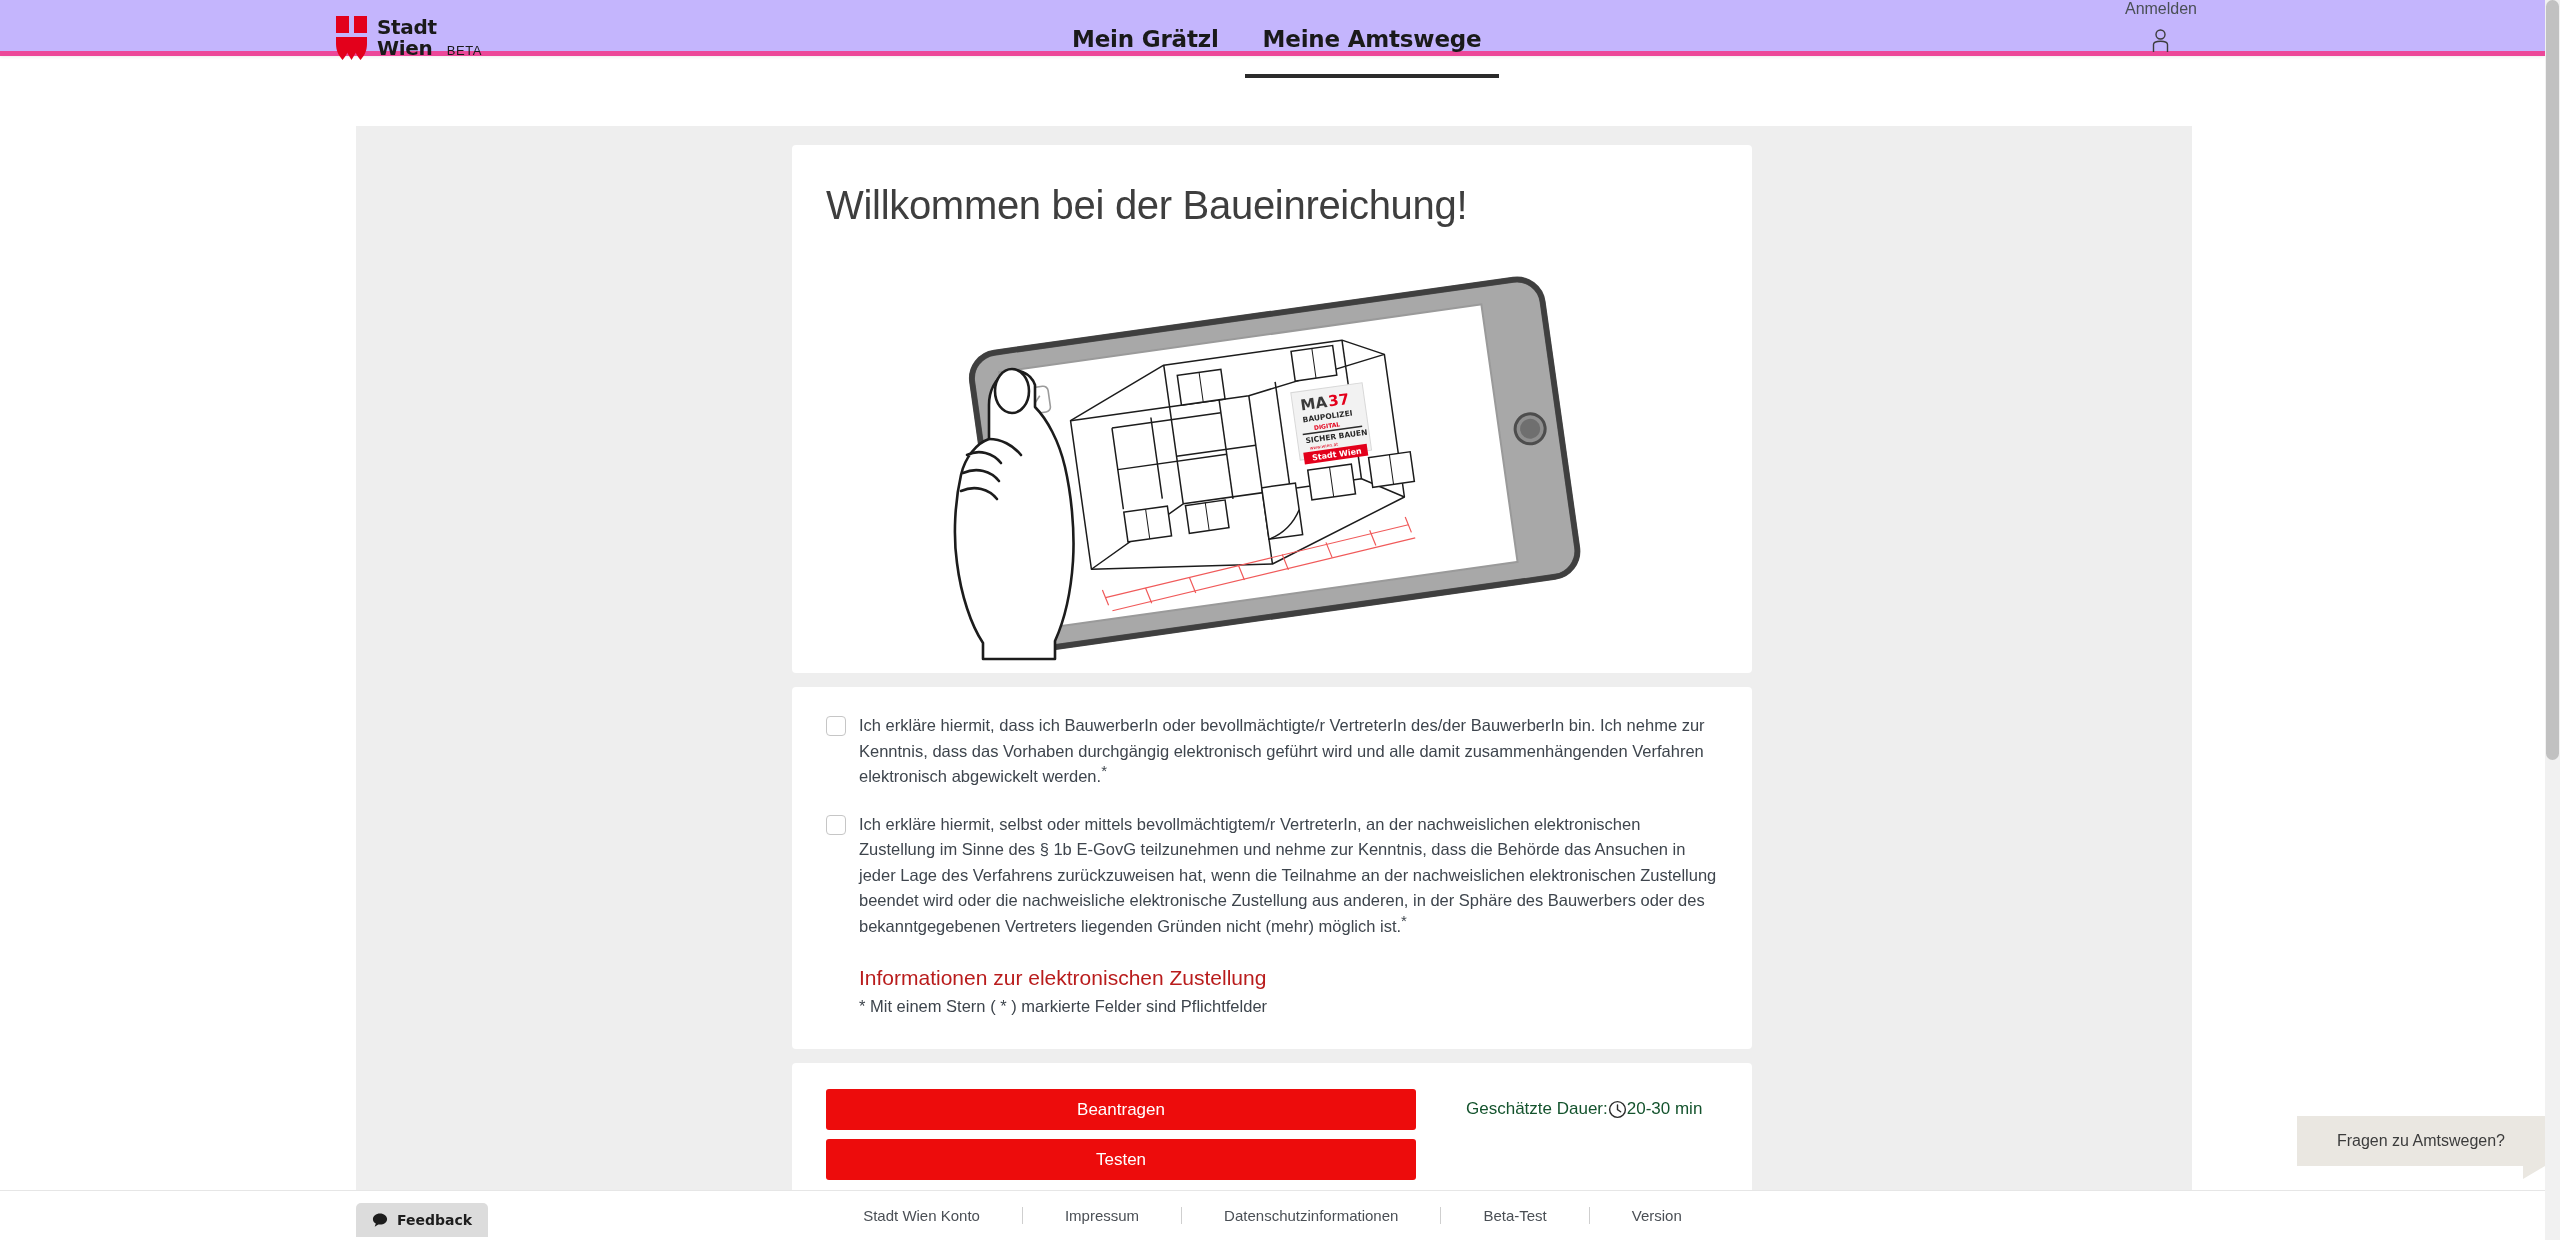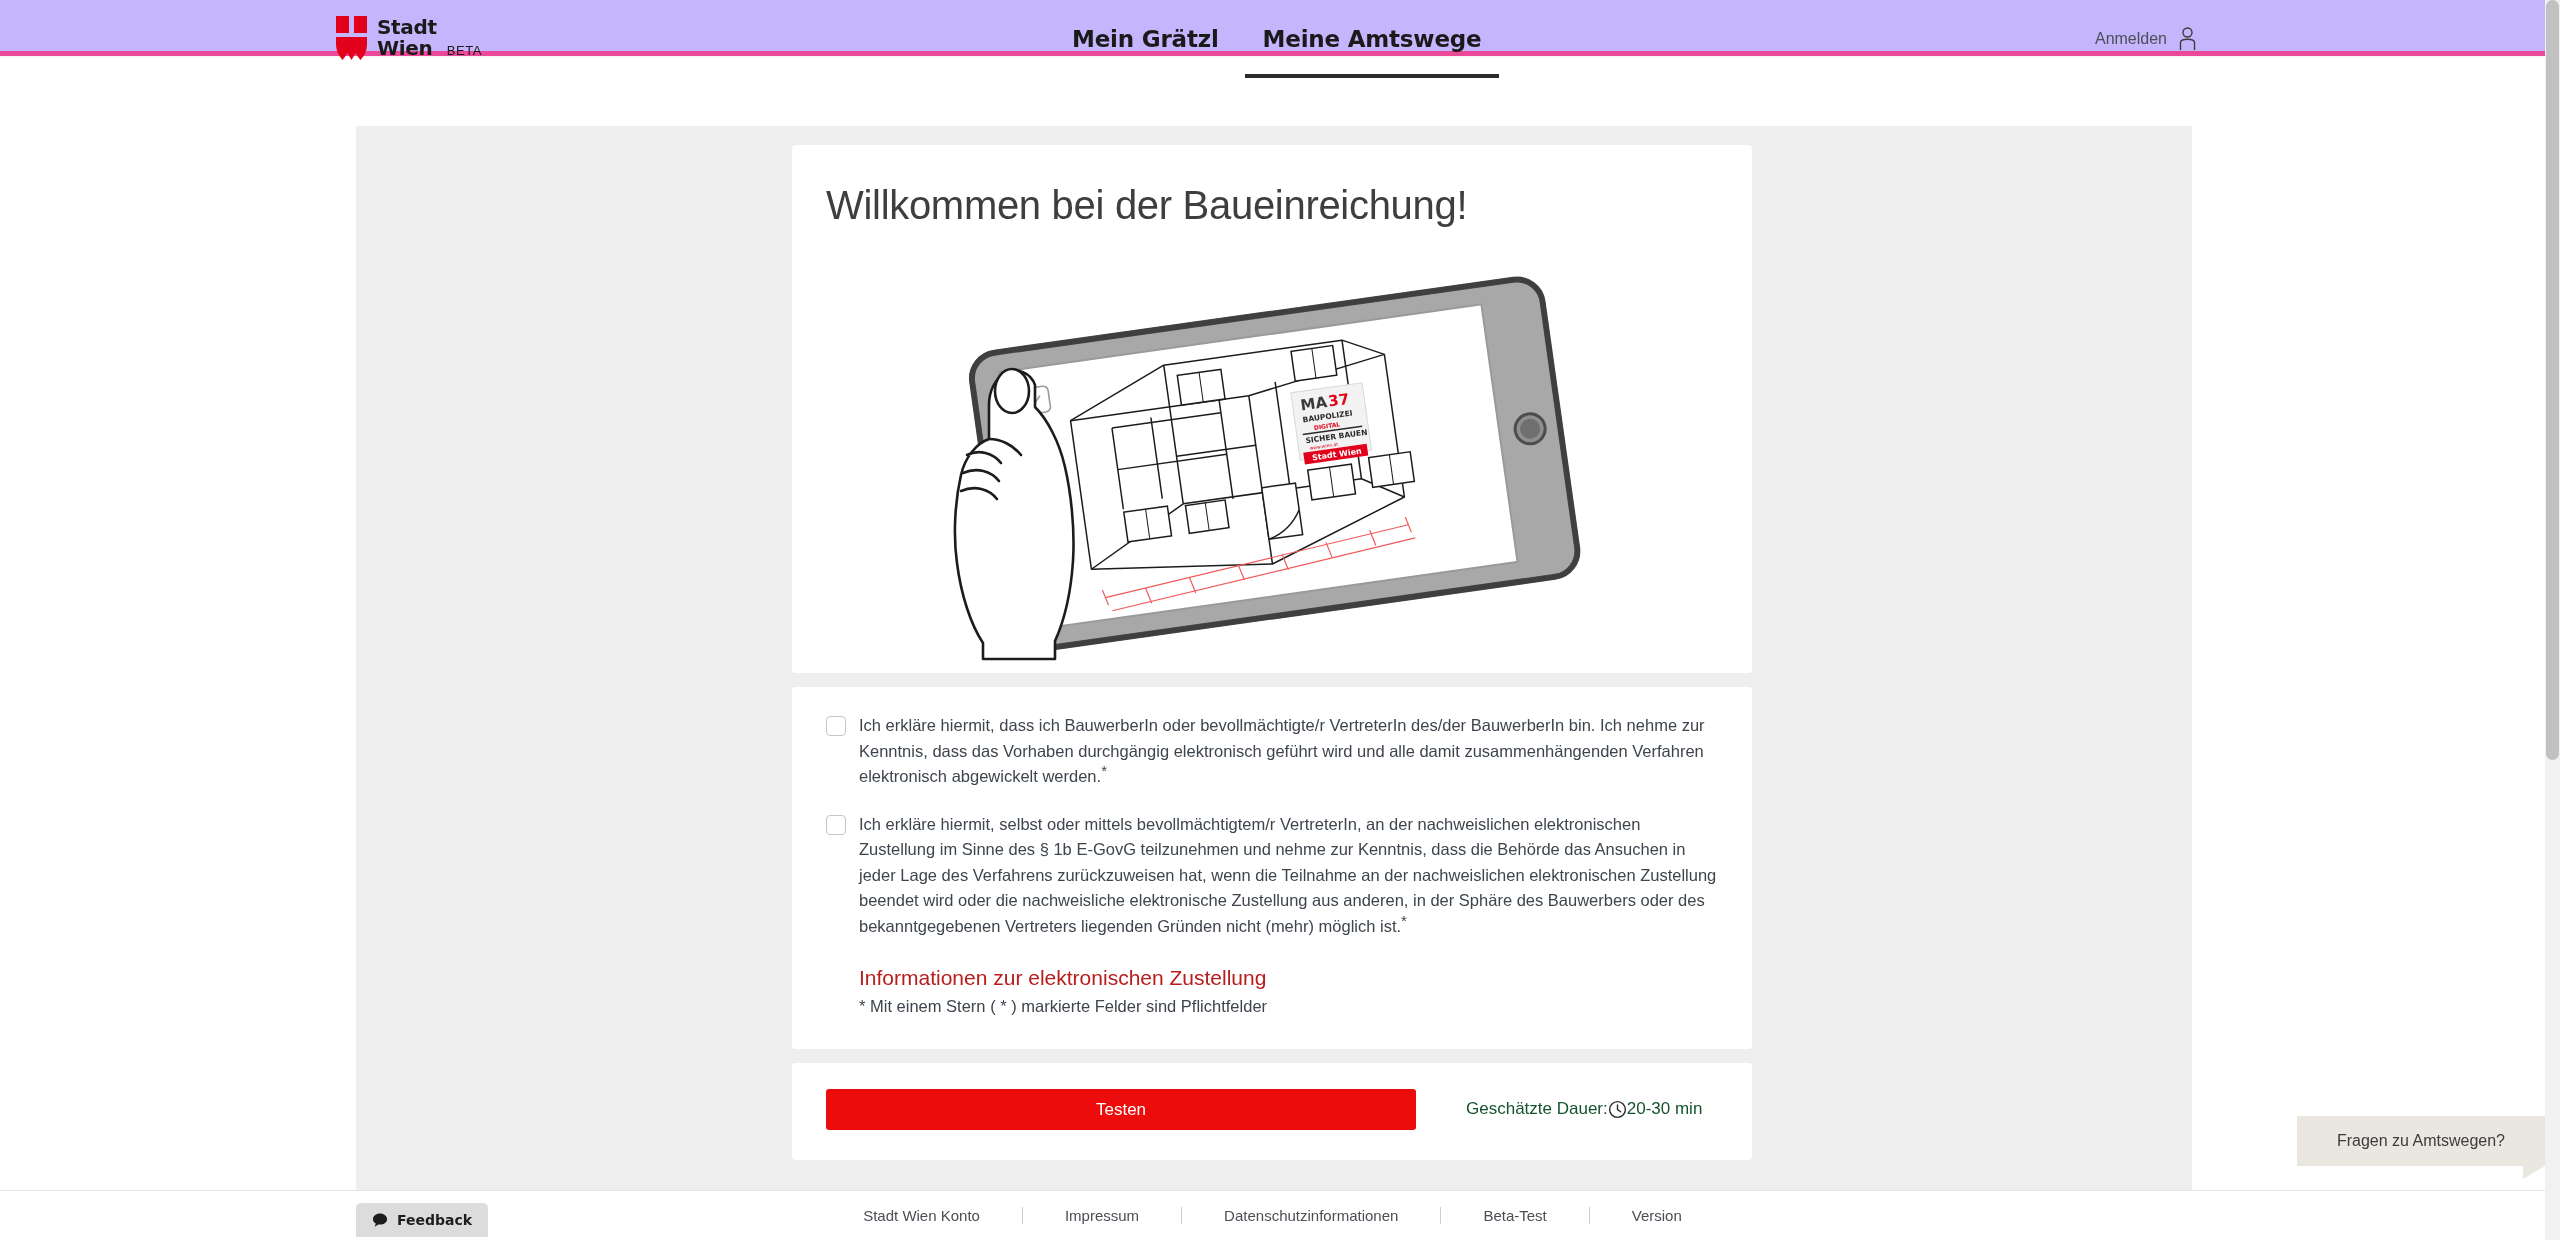--- a/index.html
+++ b/index.html
@@ -104,20 +104,21 @@
 
   .login-block {
     position: absolute;
     right: 348px;
     top: 0;
     height: 78px;
     display: flex;
     align-items: center;
     gap: 11px;
     cursor: pointer;
+    flex-direction: column;
   }
   .login-label {
     font-size: 16px;
     color: #4a4f55;
   }
   .person-icon { width: 19px; height: 24px; display: block; }
 
   
   .gray-area {
     position: absolute;
@@ -516,20 +517,21 @@
       <div class="decl-footer">
         <a class="decl-link">Informationen zur elektronischen Zustellung</a>
         <span class="decl-note">* Mit einem Stern ( * ) markierte Felder sind Pflichtfelder</span>
       </div>
     </div>
 
     <div class="card-gap"></div>
 
     <div class="card card-actions">
       <div class="btn-col">
+        <button class="btn">Beantragen</button>
         <button class="btn">Testen</button>
       </div>
       <div class="duration">
         <span>Geschätzte Dauer:</span>
         <svg class="clock-icon" viewBox="0 0 20 20">
           <circle cx="10" cy="10" r="8.3" fill="none" stroke="#2b2b2b" stroke-width="1.5"></circle>
           <path d="M10 5.2 L10 10.2 L13.3 12.4" fill="none" stroke="#2b2b2b" stroke-width="1.5" stroke-linecap="round"></path>
         </svg>
         <span>20-30 min</span>
       </div>

